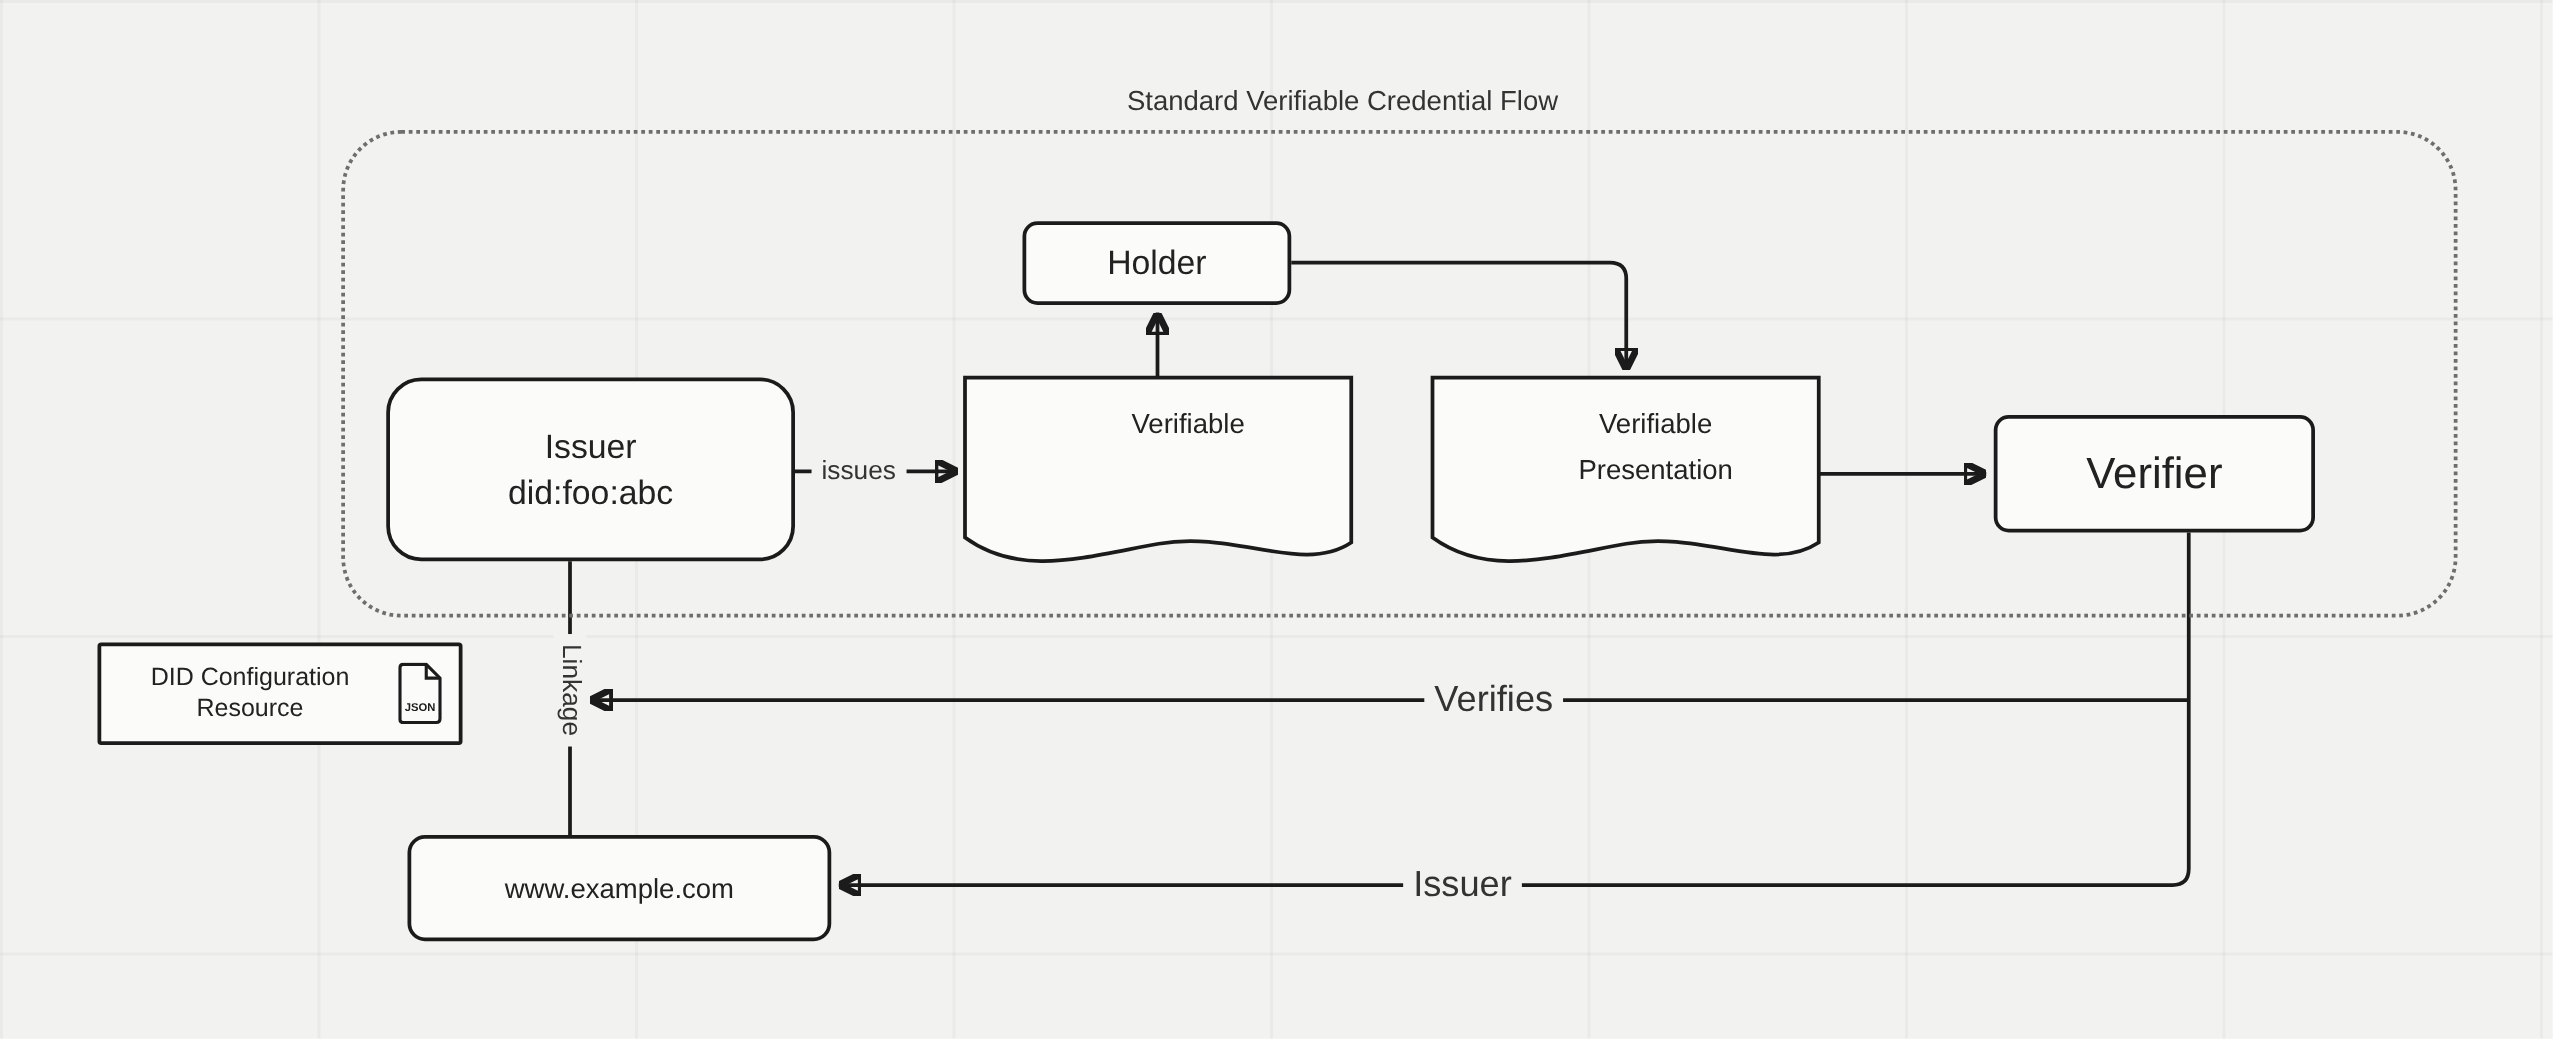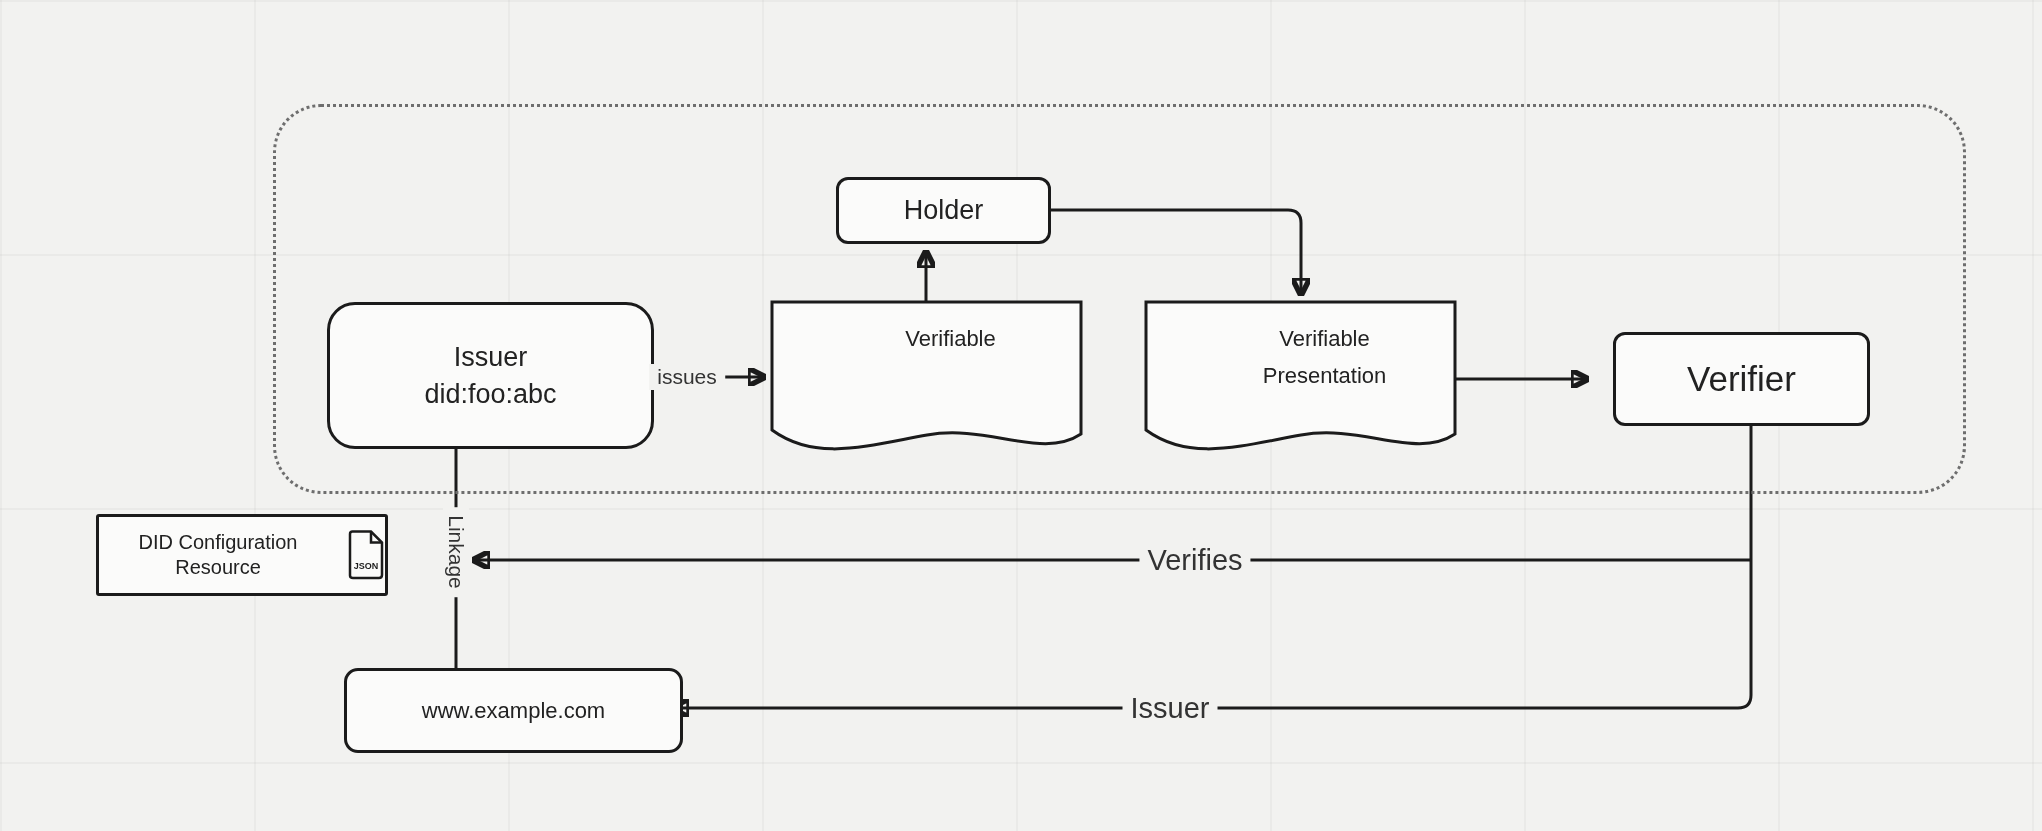--- a/index.html
+++ b/index.html
@@ -21,28 +21,28 @@
     font-size:22px;color:#333;white-space:nowrap;
   }
   .flow-container{
     left:273px;top:104px;width:1687px;height:384px;
     border:3px dotted #6e6e6e;border-radius:48px;
     background:transparent;
   }
   .node{
     display:flex;flex-direction:column;align-items:center;justify-content:center;
     border:3px solid #1b1b1b;background:#fbfbfa;color:#222;
-    box-sizing:border-box;text-align:center;margin-left:18px;
+    box-sizing:border-box;text-align:center;
   }
   .node-holder{left:818px;top:177px;width:215px;height:67px;border-radius:12px;font-size:27px;}
   .node-issuer{left:309px;top:302px;width:327px;height:147px;border-radius:28px;font-size:27px;line-height:37px;}
   .node-verifier{left:1595px;top:332px;width:257px;height:94px;border-radius:12px;font-size:35px;}
   .node-did{
     left:78px;top:514px;width:292px;height:82px;border-radius:3px;
-    flex-direction:row;gap:10px;font-size:20px;line-height:25px;padding:0 0;
+    flex-direction:row;gap:10px;font-size:20px;line-height:25px;padding:0 12px;
   }
   .node-www{left:326px;top:668px;width:339px;height:85px;border-radius:14px;font-size:22px;}
   .doc-label{
     width:357px;text-align:center;font-size:22px;line-height:37px;color:#222;pointer-events:none;
   }
   .doc-label.vc{left:772px;top:320px;}
   .doc-label.vp{left:1146px;top:320px;}
   .edge-label{
     background:#f2f2f0;padding:1px 8px;color:#333;white-space:nowrap;
     transform:translate(-50%,-50%);
@@ -80,20 +80,21 @@
 
     <line x1="1455" y1="379" x2="1589" y2="379" marker-end="url(#arrow)"></line>
 
     <path d="M1751,426 L1751,695 Q1751,708 1738,708 L671,708" marker-end="url(#arrow)"></path>
 
     <line x1="1751" y1="560" x2="472" y2="560" marker-end="url(#arrow)"></line>
 
     <line x1="456" y1="449" x2="456" y2="668"></line>
   </svg>
 
+  <div class="abs title">Standard Verifiable Credential Flow</div>
 
   <div class="abs flow-container"></div>
 
   <div class="abs node node-holder">
     <span>Holder</span>
   </div>
 
   <div class="abs node node-issuer">
     <span>Issuer</span>
     <span>did:foo:abc</span>

